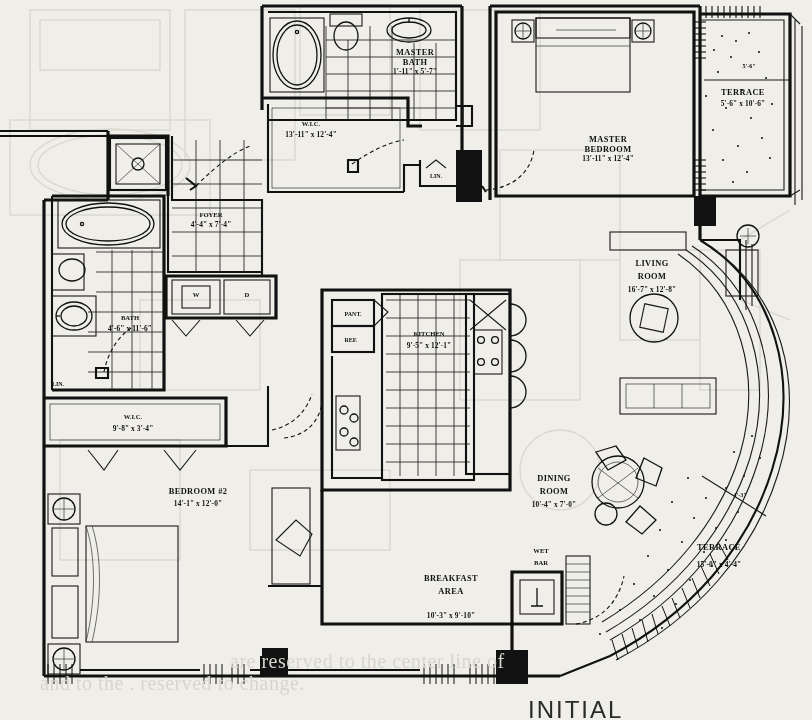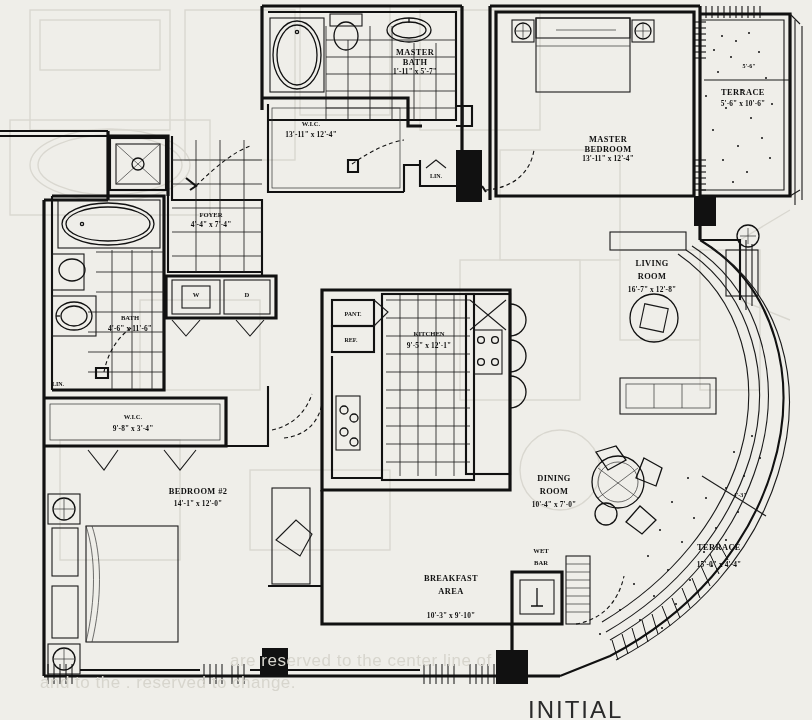--- a/index.html
+++ b/index.html
@@ -17,21 +17,21 @@
   .w-hair{fill:none;stroke:#333;stroke-width:.7;}
   .tilegrid{fill:none;stroke:#222;stroke-width:.85;}
   .swing{fill:none;stroke:#111;stroke-width:1.1;stroke-dasharray:4 3;}
   .fixture{fill:none;stroke:#111;stroke-width:1.3;}
   .solid{fill:#111;stroke:none;}
   .ghost{fill:none;stroke:#d6d4cc;stroke-width:1.4;}
   .dot{fill:#111;}
   #initial{position:absolute;left:528px;top:696px;font-family:"Liberation Sans",sans-serif;
            font-size:24px;color:#2a2a2a;letter-spacing:2px;}
   #bleedtext{position:absolute;left:0;top:650px;width:736px;height:46px;
-             font-family:Liberation Sans, sans-serif;font-size:17px;color:#d7d5cd;
+             font-family:Liberation Serif, serif;font-size:20px;color:#d7d5cd;
              letter-spacing:.5px;line-height:22px;}
 </style>
 </head>
 <body>
 
 <div id="sheet">
 
   <svg id="plan" viewBox="0 0 812 720">
 
     <g opacity="0.85">

